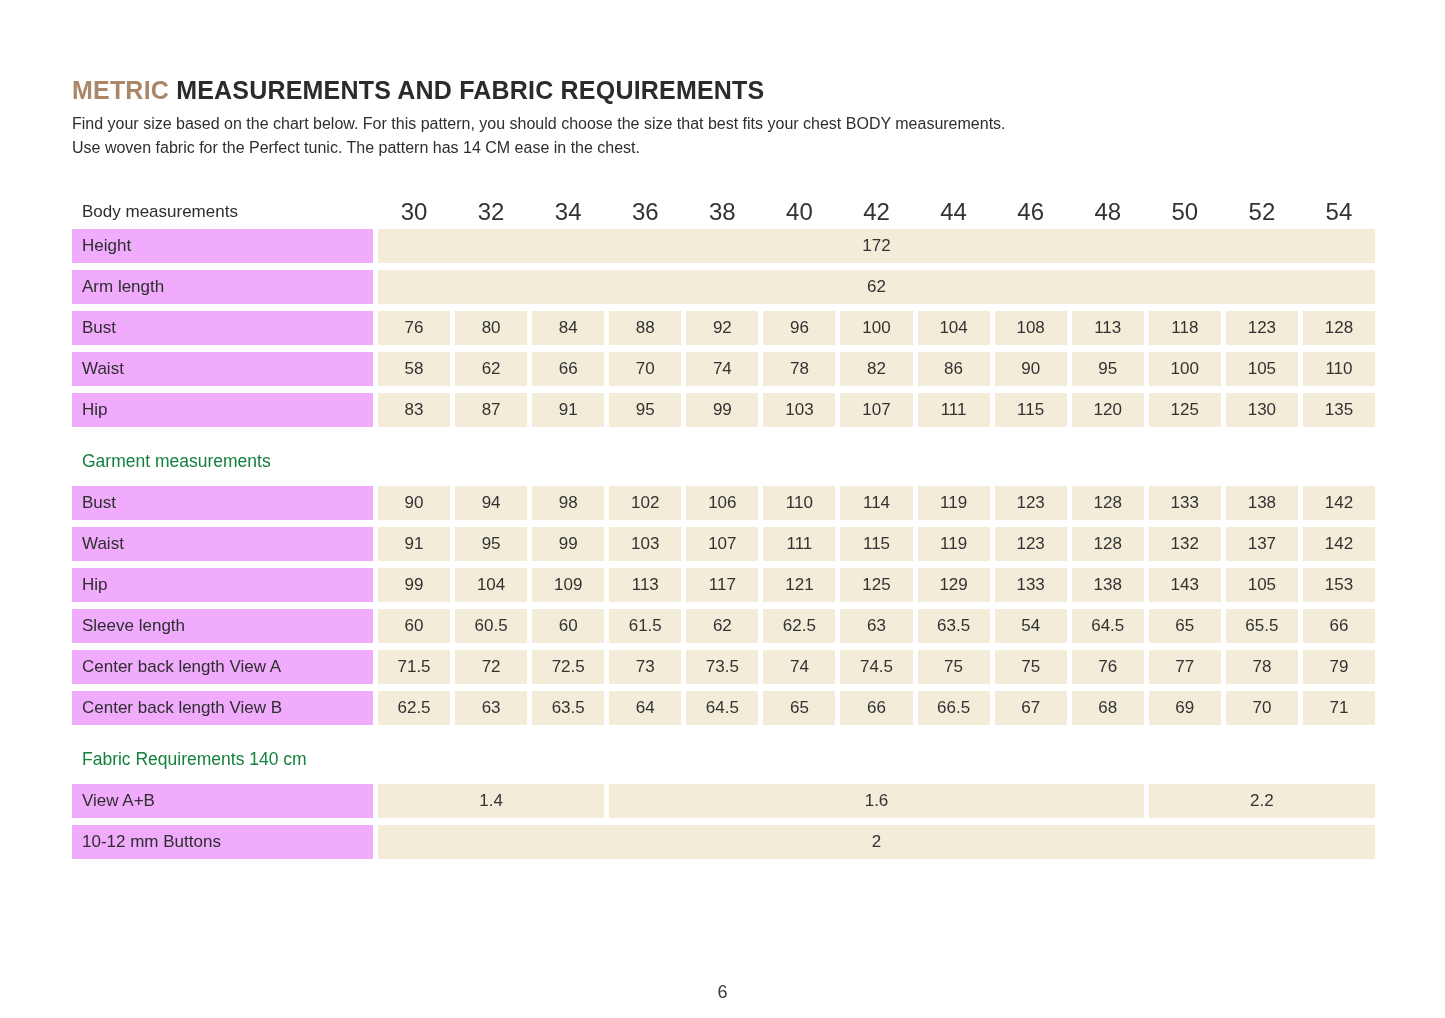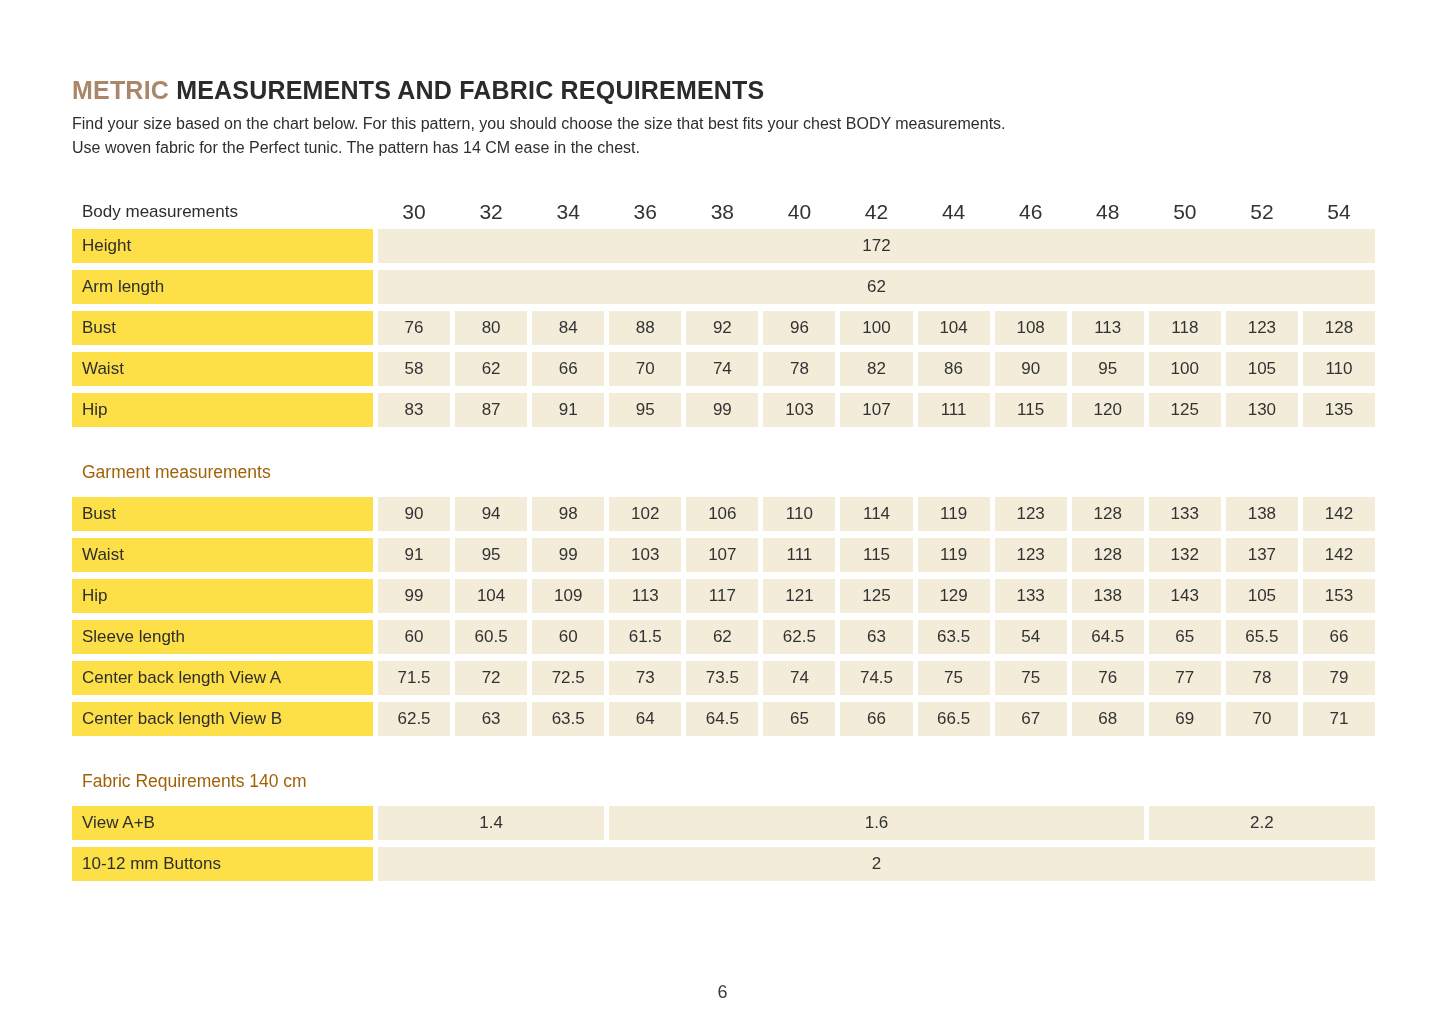--- a/index.html
+++ b/index.html
@@ -37,47 +37,47 @@
   }
   .table { margin-top: 36px; }
   .trow {
     display: grid;
     grid-template-columns: 301px repeat(13, 1fr);
     column-gap: 5px;
     margin-bottom: 7px;
     height: 34px;
   }
   .trow .lbl {
-    background: #fde047;
+    background: #f0abfc;
     display: flex;
     align-items: center;
     padding-left: 10px;
     font-size: 17px;
     color: #2e2e2e;
   }
   .trow.header-row { margin-bottom: 0; }
   .trow.header-row .lbl { background: transparent; }
-  .trow.header-row .cell { background: transparent; font-size: 21px; }
+  .trow.header-row .cell { background: transparent; font-size: 24px; }
   .cell {
     background: #f2ecd9;
     display: flex;
     align-items: center;
     justify-content: center;
     font-size: 17px;
     color: #333333;
   }
   .section-row {
     display: flex;
     align-items: center;
     height: 34px;
-    margin-top: 28px;
+    margin-top: 17px;
     margin-bottom: 8px;
     padding-left: 10px;
     font-size: 17.5px;
-    color: #a16207;
+    color: #15803d;
     text-align: center;
   }
   .page-number {
     position: absolute;
     left: 0;
     right: 0;
     top: 982px;
     text-align: center;
     font-size: 18px;
     color: #3a3a3a;

